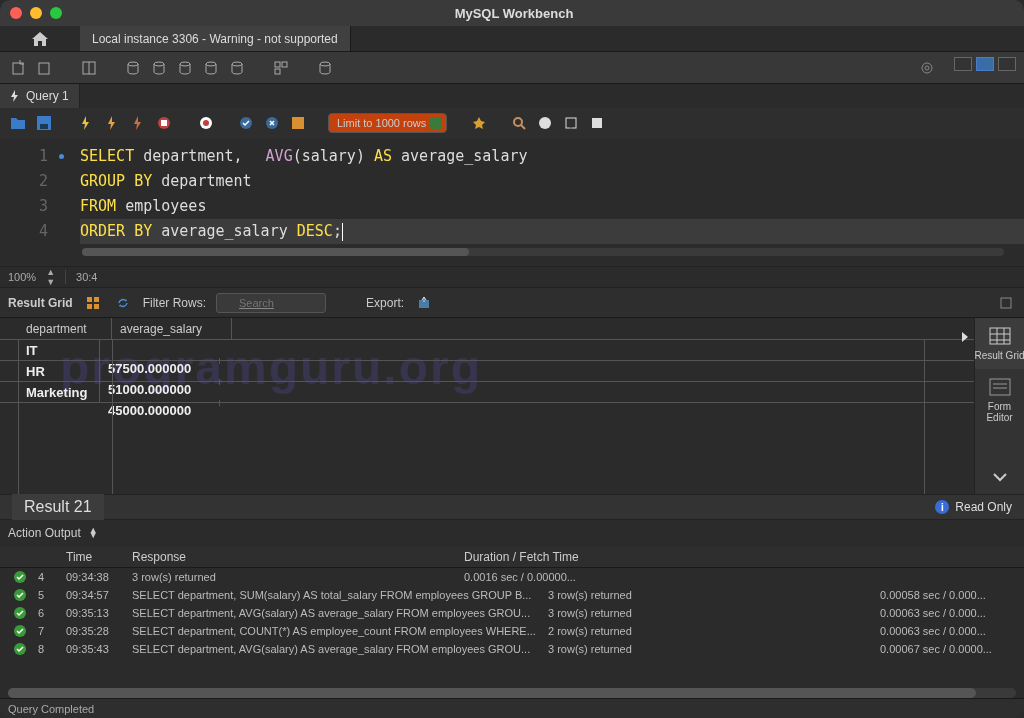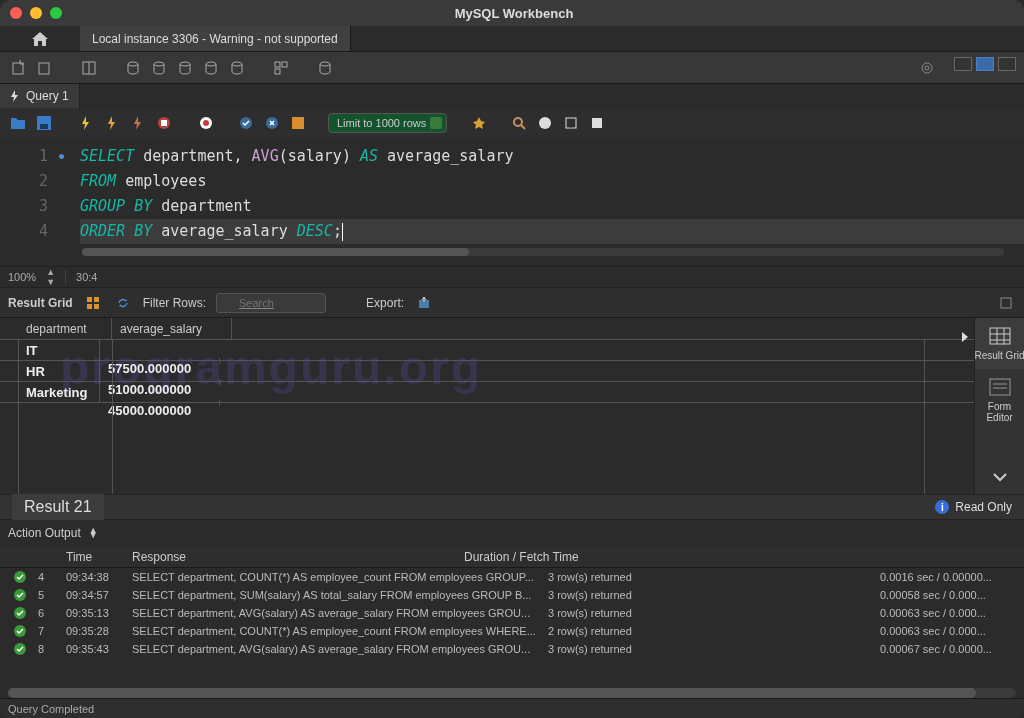--- a/index.html
+++ b/index.html
@@ -91,21 +91,21 @@
 .sql-toolbar {
   height: 30px;
   background: #2e2e2e;
   display: flex;
   align-items: center;
   padding: 0 8px;
   gap: 6px;
 }
 .sicon { width: 20px; height: 20px; display: flex; align-items: center; justify-content: center; cursor: pointer; }
 .limit-select {
-  background: #14532d;
+  background: #c2410c;
   border: 1px solid #555;
   border-radius: 4px;
   height: 20px;
   padding: 0 20px 0 8px;
   color: #ccc;
   font-size: 11px;
   display: flex;
   align-items: center;
   position: relative;
 }
@@ -135,22 +135,22 @@
   content: '';
   position: absolute;
   right: -4px; top: 10px;
   width: 5px; height: 5px;
   background: #4a8cd8;
   border-radius: 50%;
 }
 .code { flex: 1; padding-top: 6px; padding-left: 20px; }
 .code-line { height: 25px; line-height: 25px; white-space: pre; color: #ddd; }
 .code-line.active { background: #3c3c3c; }
-.kw { color: #14b8a6; font-style: italic; }
-.fn { color: #d0a0d0; }
+.kw { color: #fde047; }
+.fn { color: #d0a0d0; margin-left: 14px; }
 .ed-scroll { position: absolute; bottom: 4px; left: 82px; right: 20px; height: 8px; background: #3a3a3a; border-radius: 4px; }
 .ed-scroll-thumb { height: 100%; width: 42%; background: #555; border-radius: 4px; }
 .cursor-caret { display: inline-block; width: 1px; height: 18px; background: #fff; vertical-align: middle; }
 .zoombar {
   height: 22px;
   background: #2b2b2b;
   display: flex;
   align-items: center;
   padding: 0 8px;
   color: #aaa;
@@ -508,22 +508,22 @@
 
 <div class="editor">
   <div class="gutter" id="gutter">
       <div class="ln marked">1</div>
       <div class="ln">2</div>
       <div class="ln">3</div>
       <div class="ln">4</div>
     </div>
   <div class="code" id="code">
       <div class="code-line"><span class="kw">SELECT</span><span> department, </span><span class="fn">AVG</span><span>(salary) </span><span class="kw">AS</span><span> average_salary</span></div>
+      <div class="code-line"><span class="kw">GROUP</span><span> </span><span class="kw">BY</span><span> department</span></div>
       <div class="code-line"><span class="kw">FROM</span><span> employees</span></div>
-      <div class="code-line"><span class="kw">GROUP</span><span> </span><span class="kw">BY</span><span> department</span></div>
       <div class="code-line active"><span class="kw">ORDER</span><span> </span><span class="kw">BY</span><span> average_salary </span><span class="kw">DESC</span><span>;</span><span class="cursor-caret"></span></div>
     </div>
   <div class="ed-scroll">
       <div class="ed-scroll-thumb"></div>
     </div>
 </div>
 
 <div class="zoombar">
   <span>100%</span>
   <span style="font-size:9px">▲<br>▼</span>
@@ -656,21 +656,20 @@
       <div class="ot-row">
     <div class="oc-st">
           <div class="ok-dot">
             <svg width="8" height="8">
               <path d="M1 4l2 2 4-4" stroke="#fff" fill="none" stroke-width="1.5"></path>
             </svg>
           </div>
         </div>
     <div class="oc-n">4</div>
     <div class="oc-time">09:34:38</div>
-    <div class="oc-action">SELECT department, COUNT(*) AS employee_count FROM employees GROUP...</div>
     <div class="oc-resp">3 row(s) returned</div>
     <div class="oc-dur">0.0016 sec / 0.00000...</div>
       </div>
       <div class="ot-row">
     <div class="oc-st">
           <div class="ok-dot">
             <svg width="8" height="8">
               <path d="M1 4l2 2 4-4" stroke="#fff" fill="none" stroke-width="1.5"></path>
             </svg>
           </div>

